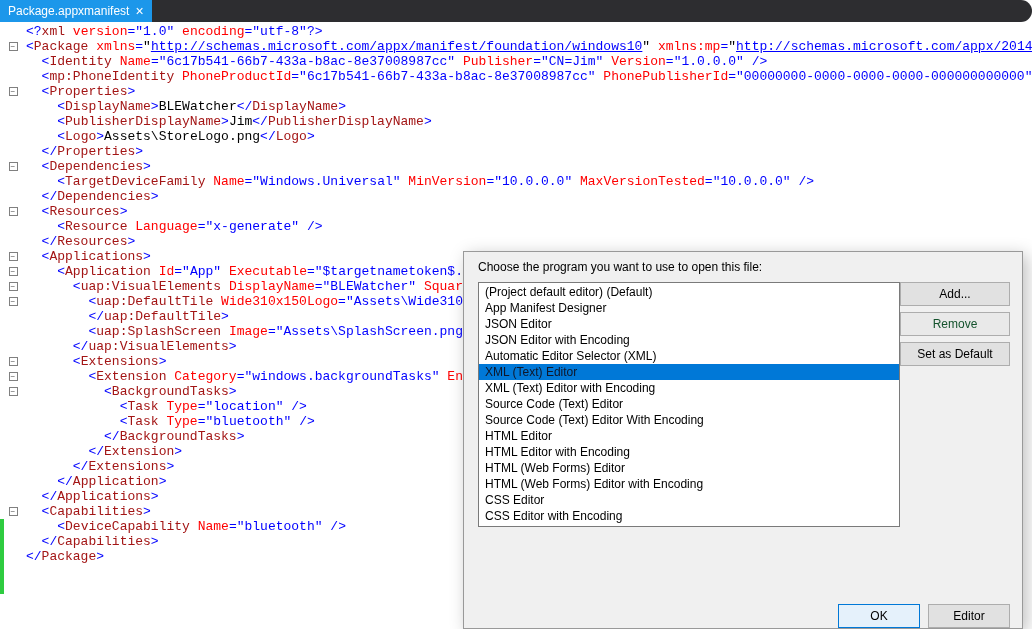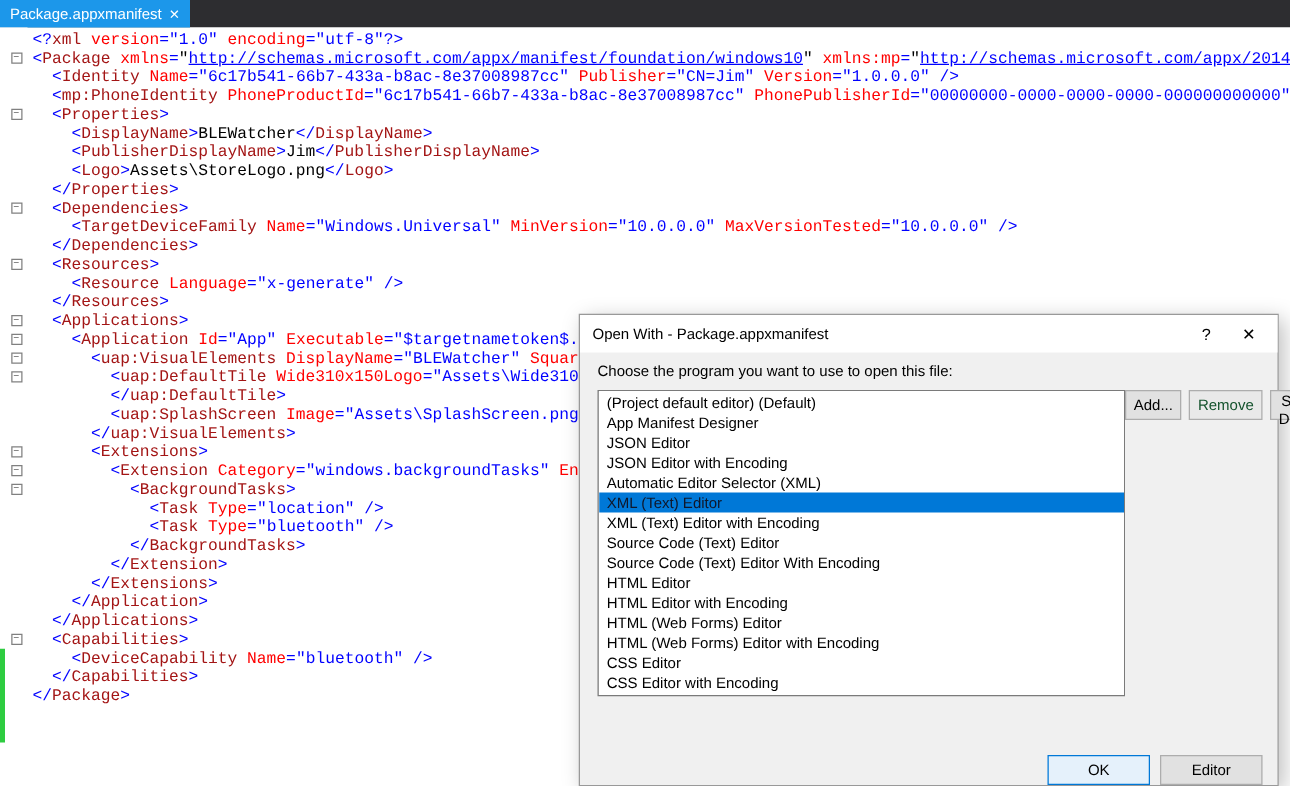--- a/index.html
+++ b/index.html
@@ -13,20 +13,21 @@
     background: #fff;
     position: relative;
   }
 
   
   .tabbar {
     height: 22px;
     background: #2d2d30;
     display: flex;
     align-items: stretch;
+    border-radius: 11px;
   }
   .tab {
     background: #1c97ea;
     color: #fff;
     font-family: "Segoe UI", sans-serif;
     font-size: 12px;
     padding: 0 8px;
     display: flex;
     align-items: center;
     gap: 6px;
@@ -141,21 +142,21 @@
     cursor: pointer;
     white-space: nowrap;
   }
   .listbox .opt.selected {
     background: #0078d7;
     color: #0f172a;
   }
   .dlg-right {
     width: 110px;
     display: flex;
-    flex-direction: row;
+    flex-direction: column;
     gap: 6px;
     padding-top: 22px;
   }
   .btn {
     height: 24px;
     border: 1px solid #adadad;
     background: #e1e1e1;
     cursor: pointer;
     font-family: "Segoe UI", sans-serif;
     font-size: 12px;
@@ -287,25 +288,20 @@
       <span class="t-delim">&lt;/</span><span class="t-name">Extensions</span><span class="t-delim">&gt;</span>
     <span class="t-delim">&lt;/</span><span class="t-name">Application</span><span class="t-delim">&gt;</span>
   <span class="t-delim">&lt;/</span><span class="t-name">Applications</span><span class="t-delim">&gt;</span>
   <span class="t-delim">&lt;</span><span class="t-name">Capabilities</span><span class="t-delim">&gt;</span>
     <span class="t-delim">&lt;</span><span class="t-name">DeviceCapability</span> <span class="t-attr">Name</span><span class="t-delim">=</span><span class="t-str">"bluetooth"</span><span class="t-delim"> /&gt;</span>
   <span class="t-delim">&lt;/</span><span class="t-name">Capabilities</span><span class="t-delim">&gt;</span>
 <span class="t-delim">&lt;/</span><span class="t-name">Package</span><span class="t-delim">&gt;</span></div>
 </div>
 
 <div class="dialog">
-  <div class="dlg-titlebar">
-    <span class="dlg-title">Open With - Package.appxmanifest</span>
-    <div class="dlg-btn">?</div>
-    <div class="dlg-btn">✕</div>
-  </div>
 
   <div class="dlg-body">
     <div class="dlg-left">
       <div class="dlg-prompt">Choose the program you want to use to open this file:</div>
       <div class="listbox" id="opts">
           <div class="opt">(Project default editor) (Default)</div>
           <div class="opt">App Manifest Designer</div>
           <div class="opt">JSON Editor</div>
           <div class="opt">JSON Editor with Encoding</div>
           <div class="opt">Automatic Editor Selector (XML)</div>

